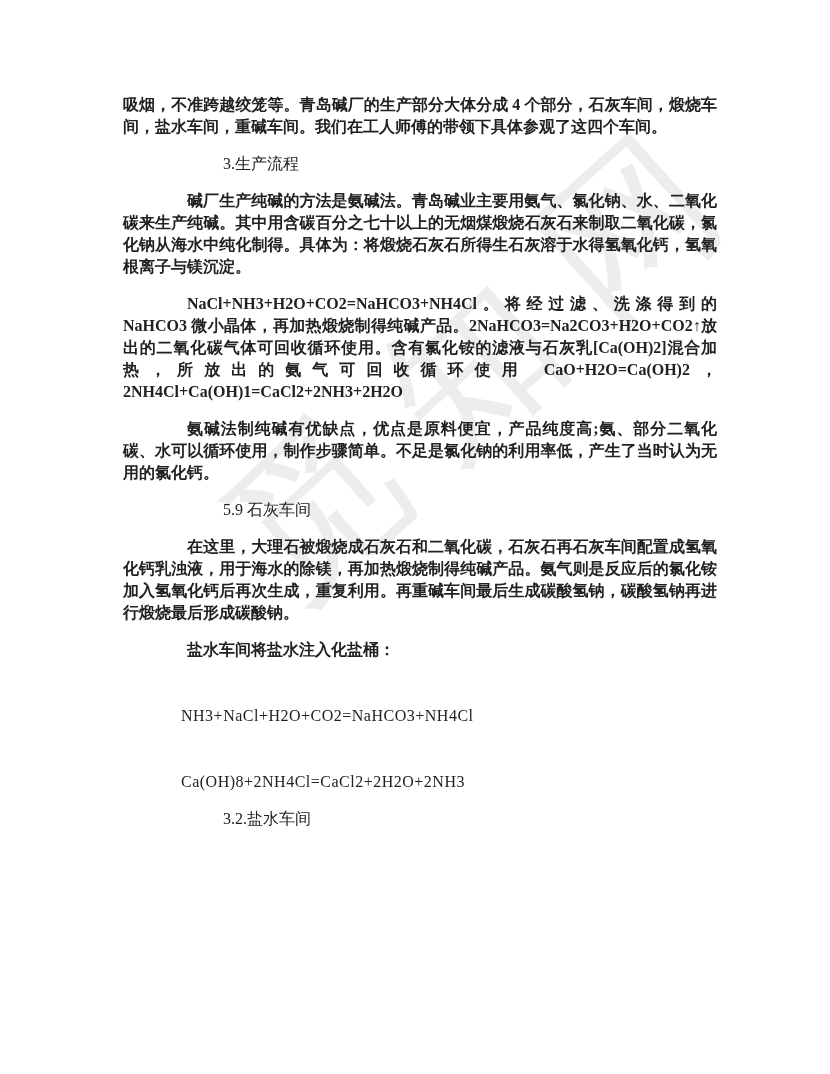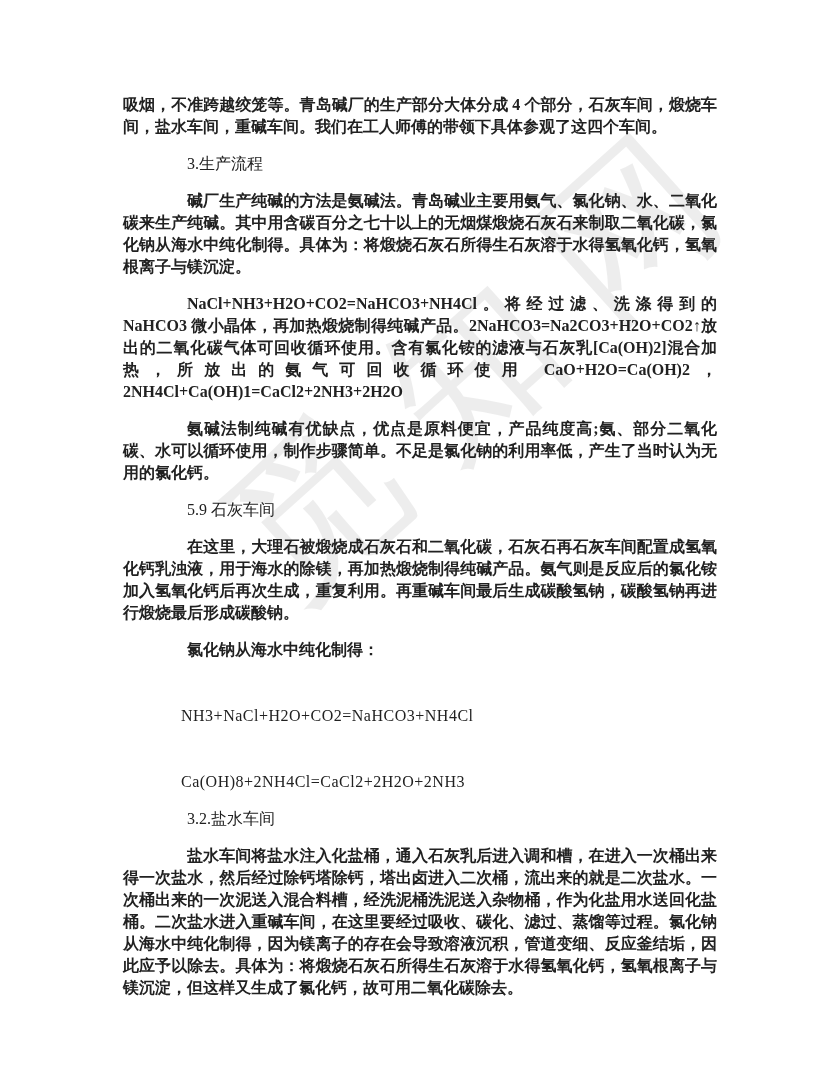--- a/index.html
+++ b/index.html
@@ -39,36 +39,35 @@
     line-height: 22px;
     text-align: justify;
     z-index: 1;
   }
   .block {
     margin: 0 0 15px 0;
     padding: 0;
   }
   .block-paragraph { text-indent: 64px; font-weight: bold; }
   .block-paragraph.no-indent { text-indent: 0; }
-  .block-heading { margin-left: 64px; text-align: left; }
+  .block-heading { margin-left: 100px; text-align: left; }
   .block-equation { margin-left: 58px; text-align: left; letter-spacing: 0.5px; margin-top: 44px; }
 </style>
 </head>
 <body>
 
 <div class="page">
   <div class="watermark">觅知网</div>
   <div class="content">
 
   <div class="block block-paragraph no-indent">吸烟，不准跨越绞笼等。青岛碱厂的生产部分大体分成 4 个部分，石灰车间，煅烧车间，盐水车间，重碱车间。我们在工人师傅的带领下具体参观了这四个车间。</div>
       <div class="block block-heading">3.生产流程</div>
       <div class="block block-paragraph">碱厂生产纯碱的方法是氨碱法。青岛碱业主要用氨气、氯化钠、水、二氧化碳来生产纯碱。其中用含碳百分之七十以上的无烟煤煅烧石灰石来制取二氧化碳，氯化钠从海水中纯化制得。具体为：将煅烧石灰石所得生石灰溶于水得氢氧化钙，氢氧根离子与镁沉淀。</div>
       <div class="block block-paragraph">NaCl+NH3+H2O+CO2=NaHCO3+NH4Cl。将经过滤、洗涤得到的 NaHCO3 微小晶体，再加热煅烧制得纯碱产品。2NaHCO3=Na2CO3+H2O+CO2↑放出的二氧化碳气体可回收循环使用。含有氯化铵的滤液与石灰乳[Ca(OH)2]混合加热，所放出的氨气可回收循环使用 CaO+H2O=Ca(OH)2，2NH4Cl+Ca(OH)1=CaCl2+2NH3+2H2O</div>
       <div class="block block-paragraph">氨碱法制纯碱有优缺点，优点是原料便宜，产品纯度高;氨、部分二氧化碳、水可以循环使用，制作步骤简单。不足是氯化钠的利用率低，产生了当时认为无用的氯化钙。</div>
       <div class="block block-heading">5.9 石灰车间</div>
       <div class="block block-paragraph">在这里，大理石被煅烧成石灰石和二氧化碳，石灰石再石灰车间配置成氢氧化钙乳浊液，用于海水的除镁，再加热煅烧制得纯碱产品。氨气则是反应后的氯化铵加入氢氧化钙后再次生成，重复利用。再重碱车间最后生成碳酸氢钠，碳酸氢钠再进行煅烧最后形成碳酸钠。</div>
-      <div class="block block-paragraph">氯化钠从海水中纯化制得：</div>
+      <div class="block block-paragraph">盐水车间将盐水注入化盐桶：</div>
       <div class="block block-equation">NH3+NaCl+H2O+CO2=NaHCO3+NH4Cl</div>
       <div class="block block-equation">Ca(OH)8+2NH4Cl=CaCl2+2H2O+2NH3</div>
       <div class="block block-heading">3.2.盐水车间</div>
-      <div class="block block-paragraph">盐水车间将盐水注入化盐桶，通入石灰乳后进入调和槽，在进入一次桶出来得一次盐水，然后经过除钙塔除钙，塔出卤进入二次桶，流出来的就是二次盐水。一次桶出来的一次泥送入混合料槽，经洗泥桶洗泥送入杂物桶，作为化盐用水送回化盐桶。二次盐水进入重碱车间，在这里要经过吸收、碳化、滤过、蒸馏等过程。氯化钠从海水中纯化制得，因为镁离子的存在会导致溶液沉积，管道变细、反应釜结垢，因此应予以除去。具体为：将煅烧石灰石所得生石灰溶于水得氢氧化钙，氢氧根离子与镁沉淀，但这样又生成了氯化钙，故可用二氧化碳除去。</div>
     </div>
 </div>
 
 </body></html>

